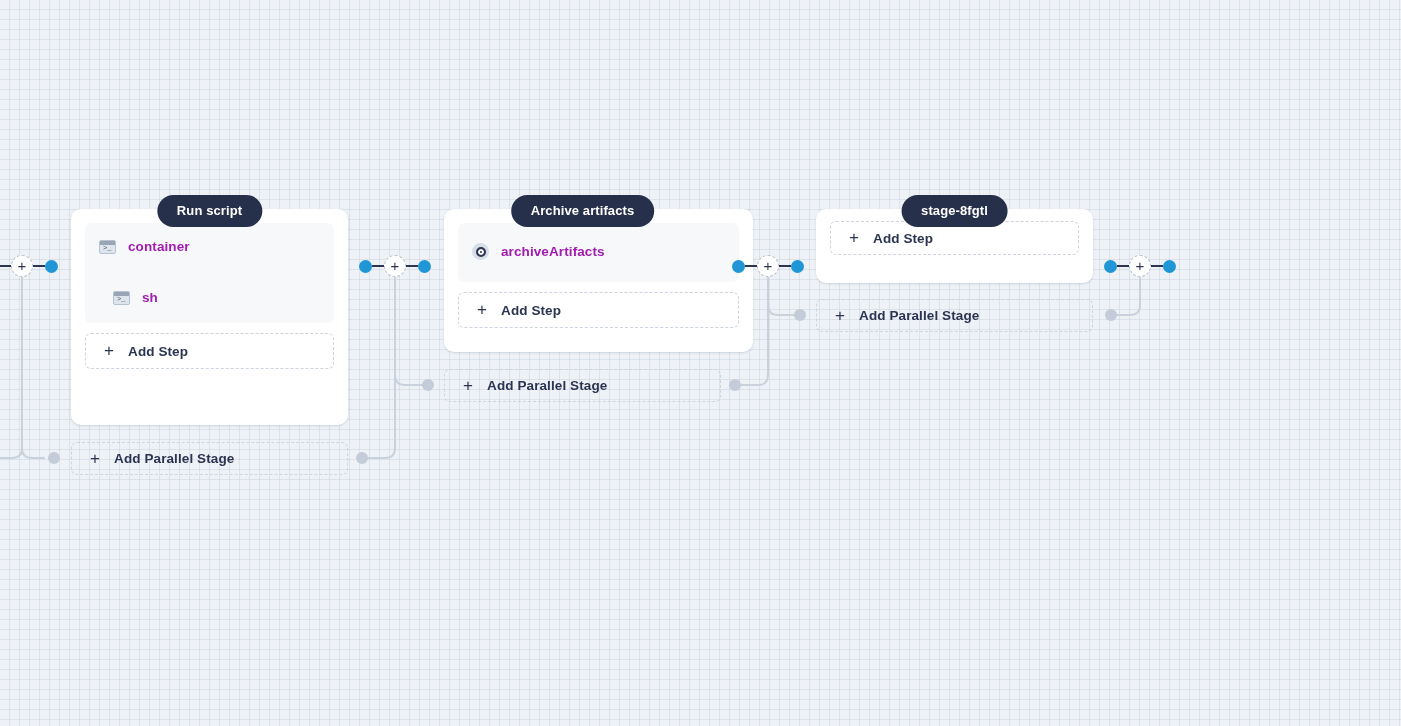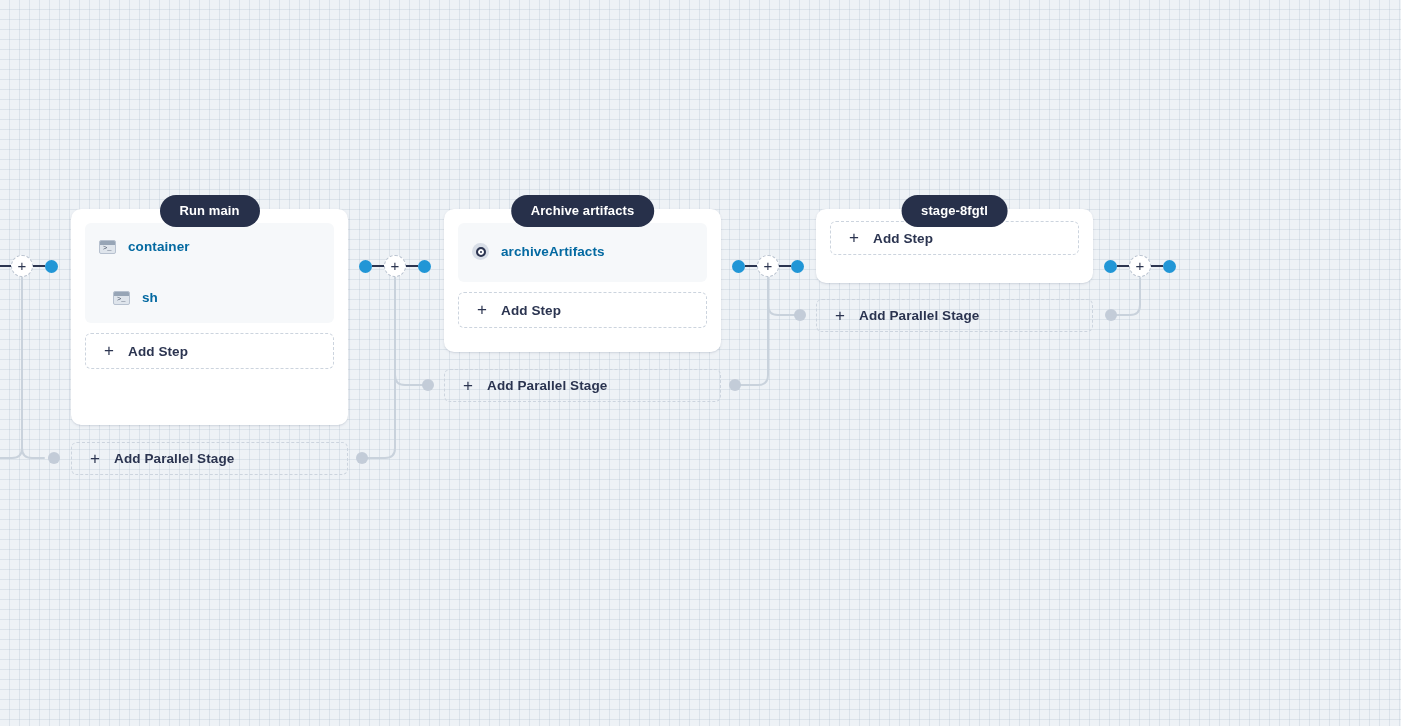--- a/index.html
+++ b/index.html
@@ -82,21 +82,21 @@
     display: flex;
     align-items: center;
     padding: 6px 14px;
     box-sizing: border-box;
   }
   .step-row.indent { padding-left: 28px; }
 
   .step-label {
     font-size: 13.5px;
     font-weight: bold;
-    color: #0369a1;
+    color: #a21caf;
     margin-left: 12px;
     letter-spacing: .1px;
   }
 
   .script-row {
     display: flex;
     align-items: center;
     padding: 2px 14px 0;
     font-size: 13px;
     color: #6a7384;
@@ -249,21 +249,21 @@
       <circle cx="54" cy="458" r="6"></circle>
       <circle cx="362" cy="458" r="6"></circle>
       <circle cx="428" cy="385" r="6"></circle>
       <circle cx="735" cy="385" r="6"></circle>
       <circle cx="800" cy="315" r="6"></circle>
       <circle cx="1111" cy="315" r="6"></circle>
     </g>
   </svg>
 
   <div class="stage-col" style="left:71px; top:195px; width:277px;">
-    <div class="stage-pill">Run main</div>
+    <div class="stage-pill">Run script</div>
     <div class="stage-card" style="width:277px; height:216px;">
       <div class="steps-panel">
         <div class="step-row">
           <span class="term-icon">
               <i>&gt;_</i>
             </span>
           <span class="step-label">container</span>
         </div>
         <div class="step-row indent" style="margin-top:24px;">
           <span class="term-icon">
@@ -278,21 +278,21 @@
       </div>
     </div>
   </div>
   <div class="dashed-btn add-parallel-btn" style="left:71px; top:442px; width:277px;">
     <span class="plus-glyph">+</span>
     <span>Add Parallel Stage</span>
   </div>
 
   <div class="stage-col" style="left:444px; top:195px; width:277px;">
     <div class="stage-pill">Archive artifacts</div>
-    <div class="stage-card" style="width:277px; height:143px;">
+    <div class="stage-card" style="width:309px; height:143px;">
       <div class="steps-panel" style="padding:14px 0 16px;">
         <div class="step-row">
           <span class="circ-icon"></span>
           <span class="step-label">archiveArtifacts</span>
         </div>
       </div>
       <div class="dashed-btn add-step-btn">
         <span class="plus-glyph">+</span>
         <span>Add Step</span>
       </div>

